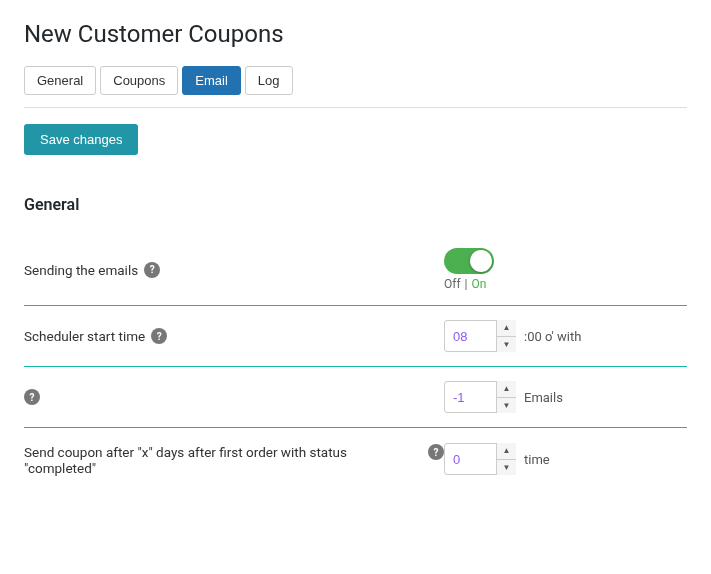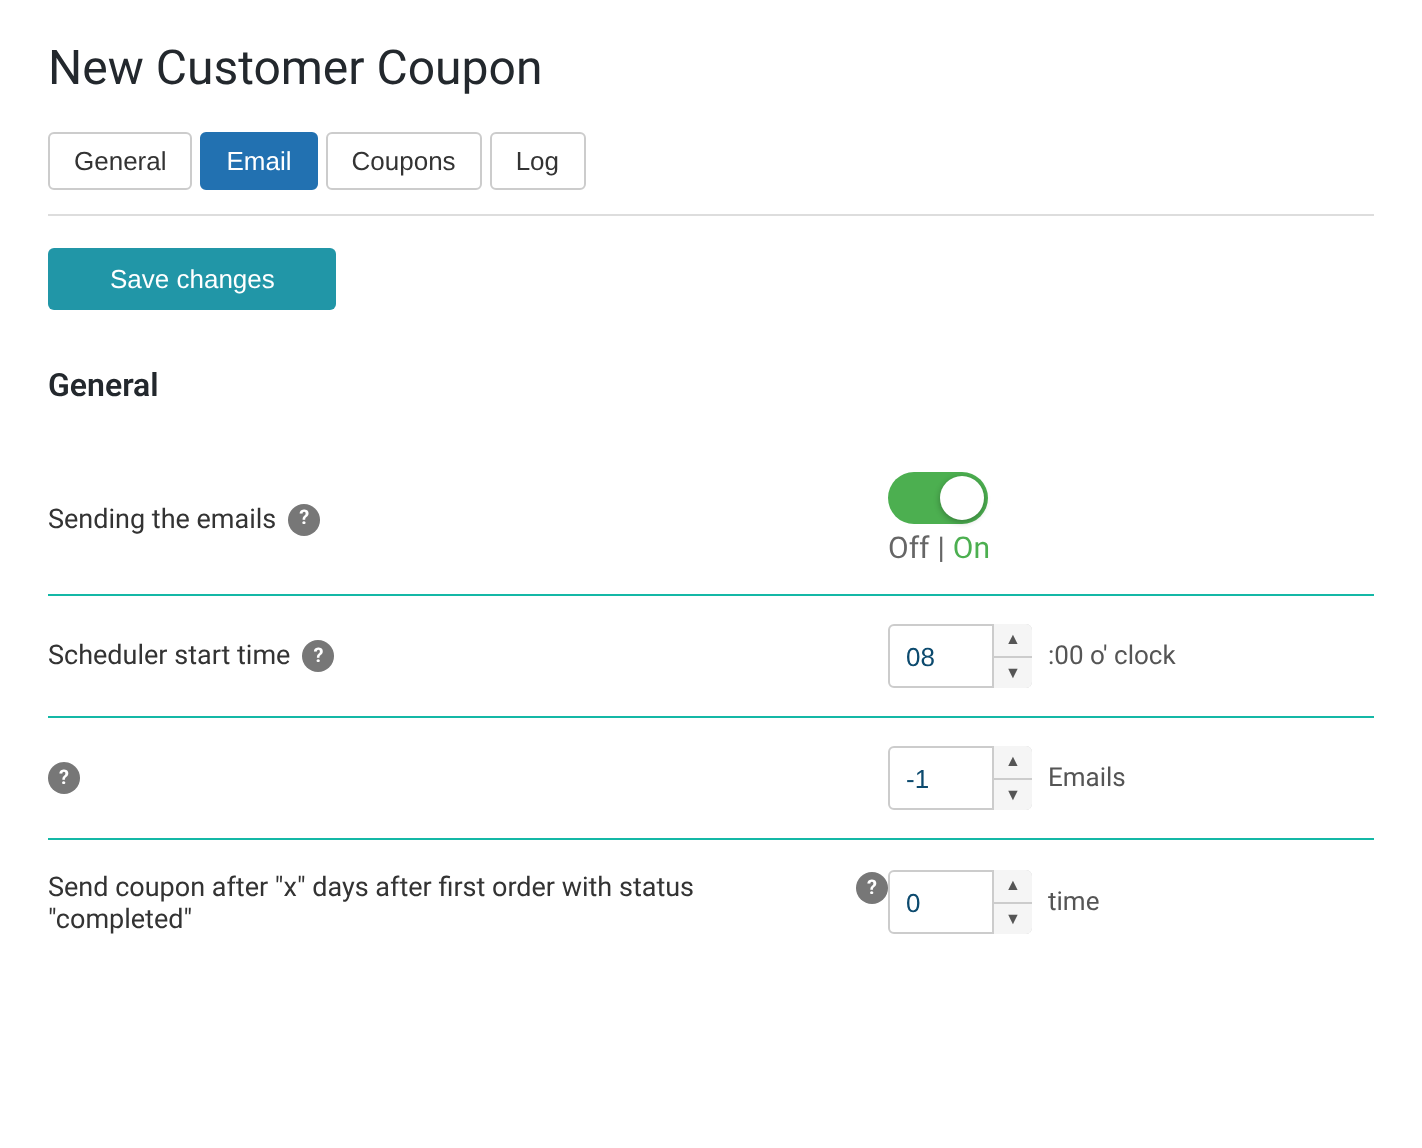--- a/index.html
+++ b/index.html
@@ -51,24 +51,24 @@
       border: none;
       border-top: 1px solid #ddd;
       margin: 12px 0 16px 0;
     }
 
     .save-btn {
       background: #2196a7;
       color: #fff;
       border: none;
       border-radius: 3px;
-      padding: 8px 31px;
+      padding: 8px 16px;
       font-size: 13px;
       cursor: pointer;
-      margin-bottom: 28px;
+      margin-bottom: 40px;
     }
 
     .section-title {
       font-size: 16px;
       font-weight: 600;
       color: #23282d;
       margin-bottom: 20px;
     }
 
     .form-row {
@@ -143,21 +143,21 @@
       position: absolute;
       top: 2px;
       right: 2px;
       transition: right 0.2s;
       box-shadow: 0 1px 3px rgba(0,0,0,0.3);
     }
 
     .toggle-labels {
       display: flex;
       gap: 4px;
-      font-size: 15px;
+      font-size: 12px;
       margin-top: 3px;
       color: #666;
     }
 
     .toggle-labels .on {
       color: #4caf50;
       font-weight: 400;
     }
 
     .toggle-labels .off {
@@ -170,21 +170,21 @@
       display: inline-flex;
     }
 
     .spinner-input input {
       width: 72px;
       height: 32px;
       border: 1px solid #ccc;
       border-radius: 3px;
       padding: 4px 24px 4px 8px;
       font-size: 13px;
-      color: #0c4a6e;
+      color: #8b5cf6;
       outline: none;
       appearance: none;
       -moz-appearance: textfield;
     }
 
     .spinner-input input::-webkit-inner-spin-button,
     .spinner-input input::-webkit-outer-spin-button {
       -webkit-appearance: none;
     }
 
@@ -230,26 +230,26 @@
     .form-row-multiline .form-label {
       align-items: flex-start;
       padding-top: 2px;
     }
   </style>
 </head>
 <body>
 
 
 
-<h1 class="page-title">New Customer Coupon</h1>
+<h1 class="page-title">New Customer Coupons</h1>
 
 <div class="tabs">
   <button class="tab">General</button>
+  <button class="tab">Coupons</button>
   <button class="tab active">Email</button>
-  <button class="tab">Coupons</button>
   <button class="tab">Log</button>
 </div>
 
 <hr class="divider">
 
 <button class="save-btn">Save changes</button>
 
 <div>
   <h2 class="section-title">General</h2>
 
@@ -281,21 +281,21 @@
       <span class="help-icon">?</span>
     </div>
     <div class="form-control">
       <div class="spinner-input">
         <input type="number" value="08" style="">
         <div class="spinner-buttons">
           <button class="spinner-up">▲</button>
           <button class="spinner-down">▼</button>
         </div>
       </div>
-      <span class="unit-label">:00 o' clock</span>
+      <span class="unit-label">:00 o' with</span>
     </div>
   </div>
 
   <div class="form-row">
     <div class="form-label">
       <span class="help-icon">?</span>
     </div>
     <div class="form-control">
       <div class="spinner-input">
         <input type="number" value="-1" style="">

